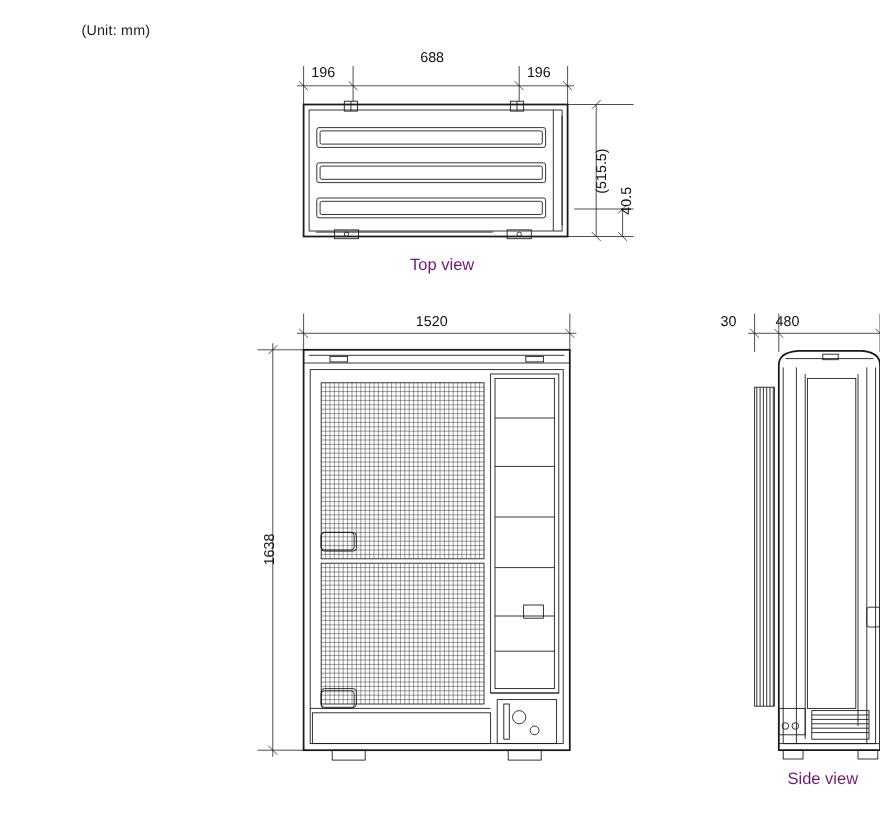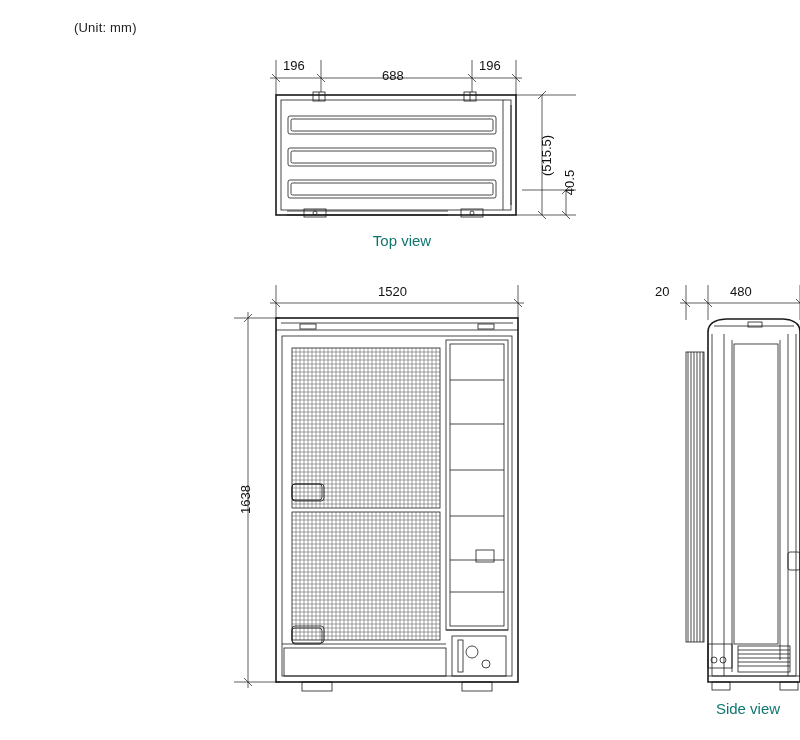--- a/index.html
+++ b/index.html
@@ -33,21 +33,21 @@
     left: 28px;
     top: 92px;
     font-size: 23px;
     font-weight: bold;
     letter-spacing: 0.3px;
     color: #111;
   }
   .view-caption {
     position: absolute;
     font-size: 15px;
-    color: #0f766e;
+    color: #701a75;
     text-align: center;
     white-space: nowrap;
   }
   #caption-top { left: 244px; top: 232px; width: 220px; }
   #caption-front { left: 238px; top: 700px; width: 220px; }
   #caption-side { left: 600px; top: 700px; width: 200px; }
 
   .dim-text {
     position: absolute;
     font-size: 13px;
@@ -129,21 +129,21 @@
       <line x1="490" y1="99" x2="498" y2="91"></line>
       <line x1="490" y1="211" x2="498" y2="219"></line>
 
       <line x1="518" y1="190" x2="518" y2="215"></line>
       <line x1="514" y1="194" x2="522" y2="186"></line>
       <line x1="514" y1="211" x2="522" y2="219"></line>
     </g>
   </svg>
 
   <div class="dim-text" style="left:235px; top:58px;">196</div>
-  <div class="dim-text" style="left:334px; top:68px;">688</div>
+  <div class="dim-text" style="left:334px; top:44px;">688</div>
   <div class="dim-text" style="left:431px; top:58px;">196</div>
   <div class="dim-text vert" style="left:468px; top:148px; width:60px; text-align:center;">(515.5)</div>
   <div class="dim-text vert" style="left:496px; top:175px; width:50px; text-align:center;">40.5</div>
 
   <div class="view-caption" id="caption-top">Top view</div>
 
   <svg width="800" height="740">
 
     <g class="dim">
       <line x1="228" y1="285" x2="228" y2="318"></line>
@@ -409,17 +409,17 @@
       <line x1="690" y1="662" x2="742" y2="662"></line>
       <line x1="690" y1="666" x2="742" y2="666"></line>
 
       <rect x="664" y="682" width="18" height="8"></rect>
       <rect x="732" y="682" width="18" height="8"></rect>
 
       <line x1="660" y1="676" x2="752" y2="676"></line>
     </g>
   </svg>
 
-  <div class="dim-text" style="left:607px; top:284px;">20</div>
-  <div class="dim-text" style="left:682px; top:284px;">480</div>
+  <div class="dim-text" style="left:607px; top:284px;">30</div>
+  <div class="dim-text" style="left:657px; top:284px;">480</div>
   <div class="view-caption" id="caption-side">Side view</div>
 
 </div>
 
 </body></html>

